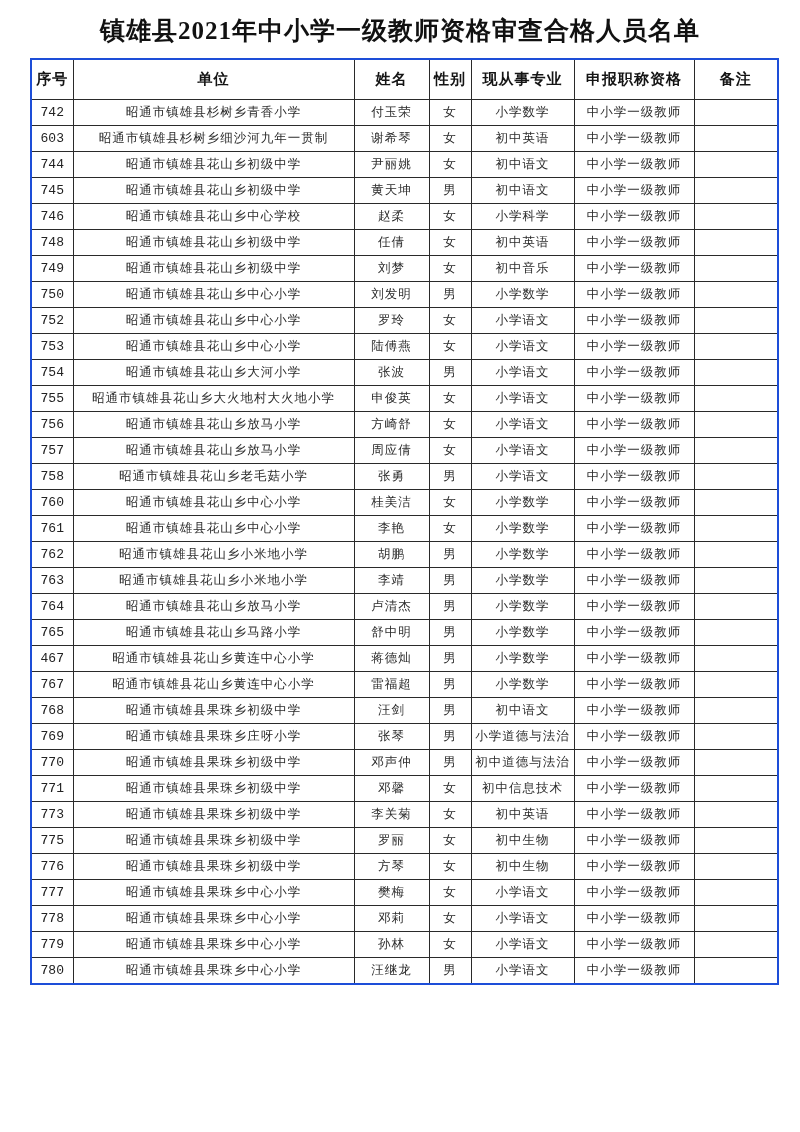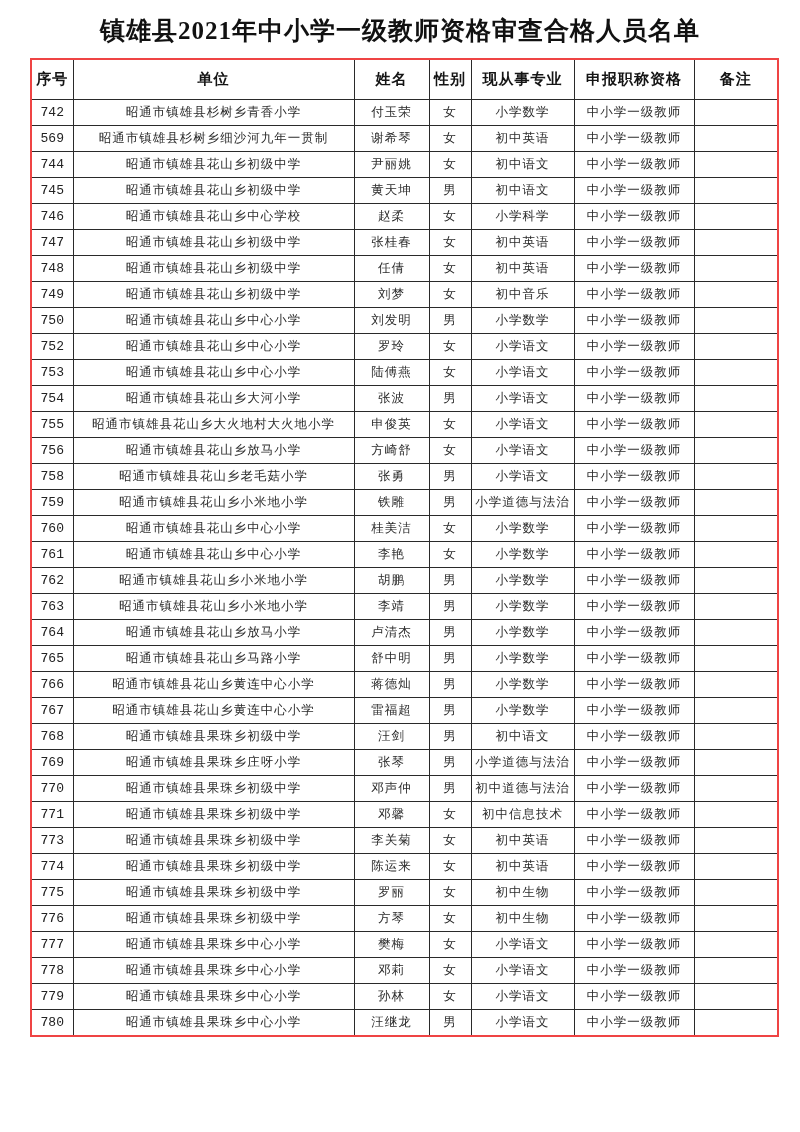--- a/index.html
+++ b/index.html
@@ -26,21 +26,21 @@
     margin: 0;
     padding-top: 14px;
     padding-bottom: 11px;
     color: #111111;
   }
   table.roster {
     border-collapse: collapse;
     table-layout: fixed;
     margin-left: 30px;
     width: 747px;
-    border: 2px solid #ef4444;
+    border: 2px solid #1d4ed8;
   }
   table.roster th,
   table.roster td {
     border: 1px solid #2a2a2a;
     text-align: center;
     vertical-align: middle;
     padding: 0;
     overflow: hidden;
     white-space: nowrap;
   }
@@ -96,21 +96,21 @@
         <tr>
           <td class="seq">742</td>
           <td>昭通市镇雄县杉树乡青香小学</td>
           <td>付玉荣</td>
           <td>女</td>
           <td>小学数学</td>
           <td>中小学一级教师</td>
           <td></td>
         </tr>
         <tr>
-          <td class="seq">569</td>
+          <td class="seq">603</td>
           <td>昭通市镇雄县杉树乡细沙河九年一贯制</td>
           <td>谢希琴</td>
           <td>女</td>
           <td>初中英语</td>
           <td>中小学一级教师</td>
           <td></td>
         </tr>
         <tr>
           <td class="seq">744</td>
           <td>昭通市镇雄县花山乡初级中学</td>
@@ -132,29 +132,20 @@
         <tr>
           <td class="seq">746</td>
           <td>昭通市镇雄县花山乡中心学校</td>
           <td>赵柔</td>
           <td>女</td>
           <td>小学科学</td>
           <td>中小学一级教师</td>
           <td></td>
         </tr>
         <tr>
-          <td class="seq">747</td>
-          <td>昭通市镇雄县花山乡初级中学</td>
-          <td>张桂春</td>
-          <td>女</td>
-          <td>初中英语</td>
-          <td>中小学一级教师</td>
-          <td></td>
-        </tr>
-        <tr>
           <td class="seq">748</td>
           <td>昭通市镇雄县花山乡初级中学</td>
           <td>任倩</td>
           <td>女</td>
           <td>初中英语</td>
           <td>中小学一级教师</td>
           <td></td>
         </tr>
         <tr>
           <td class="seq">749</td>
@@ -213,38 +204,38 @@
         <tr>
           <td class="seq">756</td>
           <td>昭通市镇雄县花山乡放马小学</td>
           <td>方崎舒</td>
           <td>女</td>
           <td>小学语文</td>
           <td>中小学一级教师</td>
           <td></td>
         </tr>
         <tr>
+          <td class="seq">757</td>
+          <td>昭通市镇雄县花山乡放马小学</td>
+          <td>周应倩</td>
+          <td>女</td>
+          <td>小学语文</td>
+          <td>中小学一级教师</td>
+          <td></td>
+        </tr>
+        <tr>
           <td class="seq">758</td>
           <td>昭通市镇雄县花山乡老毛菇小学</td>
           <td>张勇</td>
           <td>男</td>
           <td>小学语文</td>
           <td>中小学一级教师</td>
           <td></td>
         </tr>
         <tr>
-          <td class="seq">759</td>
-          <td>昭通市镇雄县花山乡小米地小学</td>
-          <td>铁雕</td>
-          <td>男</td>
-          <td>小学道德与法治</td>
-          <td>中小学一级教师</td>
-          <td></td>
-        </tr>
-        <tr>
           <td class="seq">760</td>
           <td>昭通市镇雄县花山乡中心小学</td>
           <td>桂美洁</td>
           <td>女</td>
           <td>小学数学</td>
           <td>中小学一级教师</td>
           <td></td>
         </tr>
         <tr>
           <td class="seq">761</td>
@@ -285,21 +276,21 @@
         <tr>
           <td class="seq">765</td>
           <td>昭通市镇雄县花山乡马路小学</td>
           <td>舒中明</td>
           <td>男</td>
           <td>小学数学</td>
           <td>中小学一级教师</td>
           <td></td>
         </tr>
         <tr>
-          <td class="seq">766</td>
+          <td class="seq">467</td>
           <td>昭通市镇雄县花山乡黄连中心小学</td>
           <td>蒋德灿</td>
           <td>男</td>
           <td>小学数学</td>
           <td>中小学一级教师</td>
           <td></td>
         </tr>
         <tr>
           <td class="seq">767</td>
           <td>昭通市镇雄县花山乡黄连中心小学</td>
@@ -342,29 +333,20 @@
           <td>邓馨</td>
           <td>女</td>
           <td>初中信息技术</td>
           <td>中小学一级教师</td>
           <td></td>
         </tr>
         <tr>
           <td class="seq">773</td>
           <td>昭通市镇雄县果珠乡初级中学</td>
           <td>李关菊</td>
-          <td>女</td>
-          <td>初中英语</td>
-          <td>中小学一级教师</td>
-          <td></td>
-        </tr>
-        <tr>
-          <td class="seq">774</td>
-          <td>昭通市镇雄县果珠乡初级中学</td>
-          <td>陈运来</td>
           <td>女</td>
           <td>初中英语</td>
           <td>中小学一级教师</td>
           <td></td>
         </tr>
         <tr>
           <td class="seq">775</td>
           <td>昭通市镇雄县果珠乡初级中学</td>
           <td>罗丽</td>
           <td>女</td>

